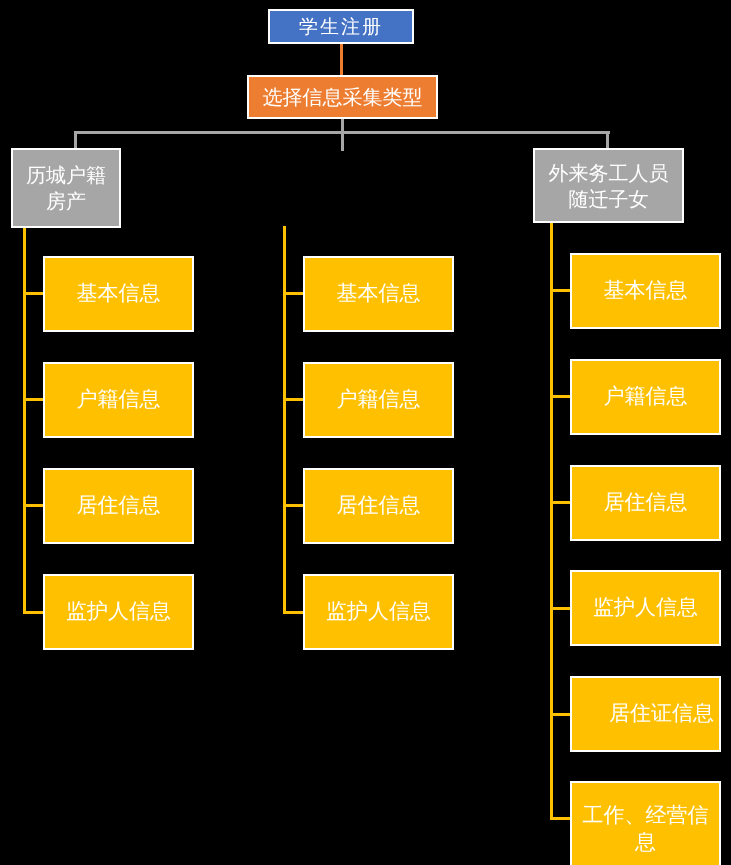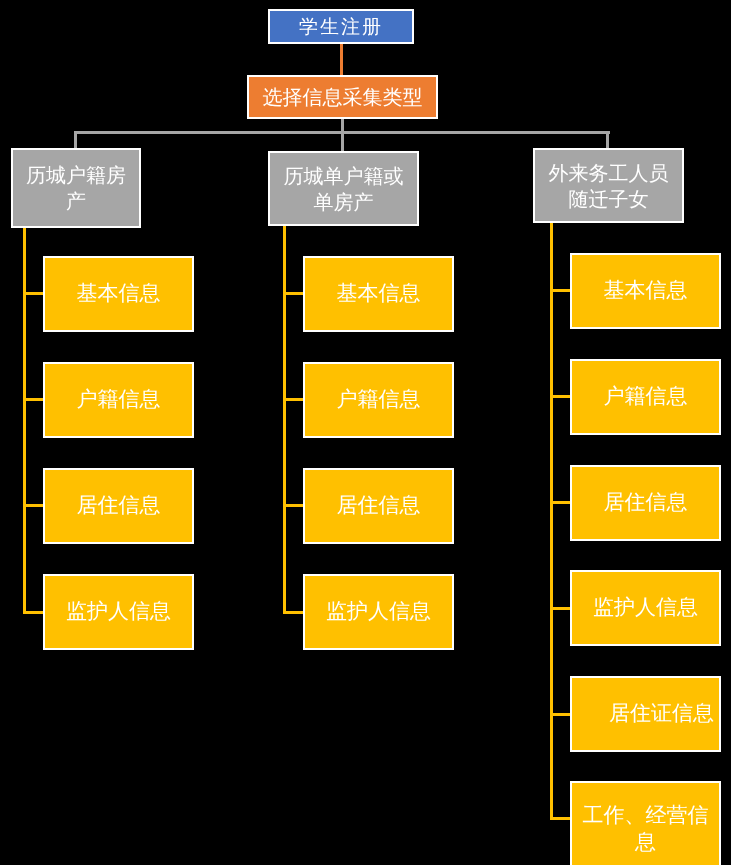--- a/index.html
+++ b/index.html
@@ -46,25 +46,22 @@
   <div class="box selector-box" style="left:247px; top:75px; width:191px; height:44px;">
     <span>选择信息采集类型</span>
   </div>
 
   <div class="line line-gray" style="left:341px; top:119px; width:3px; height:13px;"></div>
   <div class="line line-gray" style="left:74px; top:131px; width:536px; height:3px;"></div>
   <div class="line line-gray" style="left:74px; top:131px; width:3px; height:17px;"></div>
   <div class="line line-gray" style="left:341px; top:131px; width:3px; height:20px;"></div>
   <div class="line line-gray" style="left:606px; top:131px; width:3px; height:17px;"></div>
 
-  <div class="box branch-box" style="left:11px; top:148px; width:130px; height:80px;">
+  <div class="box branch-box" style="left:11px; top:148px; width:110px; height:80px;">
     <span>历城户籍房产</span>
-  </div>
-  <div class="box branch-box" style="left:268px; top:151px; width:151px; height:75px;">
-    <span>历城单户籍或单房产</span>
   </div>
   <div class="box branch-box" style="left:533px; top:148px; width:151px; height:75px;">
     <span>外来务工人员随迁子女</span>
   </div>
 
   <div class="line line-gold" style="left:23px; top:228px; width:3px; height:386px;"></div>
   <div class="line line-gold" style="left:23px; top:292px; width:20px; height:3px;"></div>
   <div class="line line-gold" style="left:23px; top:398px; width:20px; height:3px;"></div>
   <div class="line line-gold" style="left:23px; top:504px; width:20px; height:3px;"></div>
   <div class="line line-gold" style="left:23px; top:611px; width:20px; height:3px;"></div>

